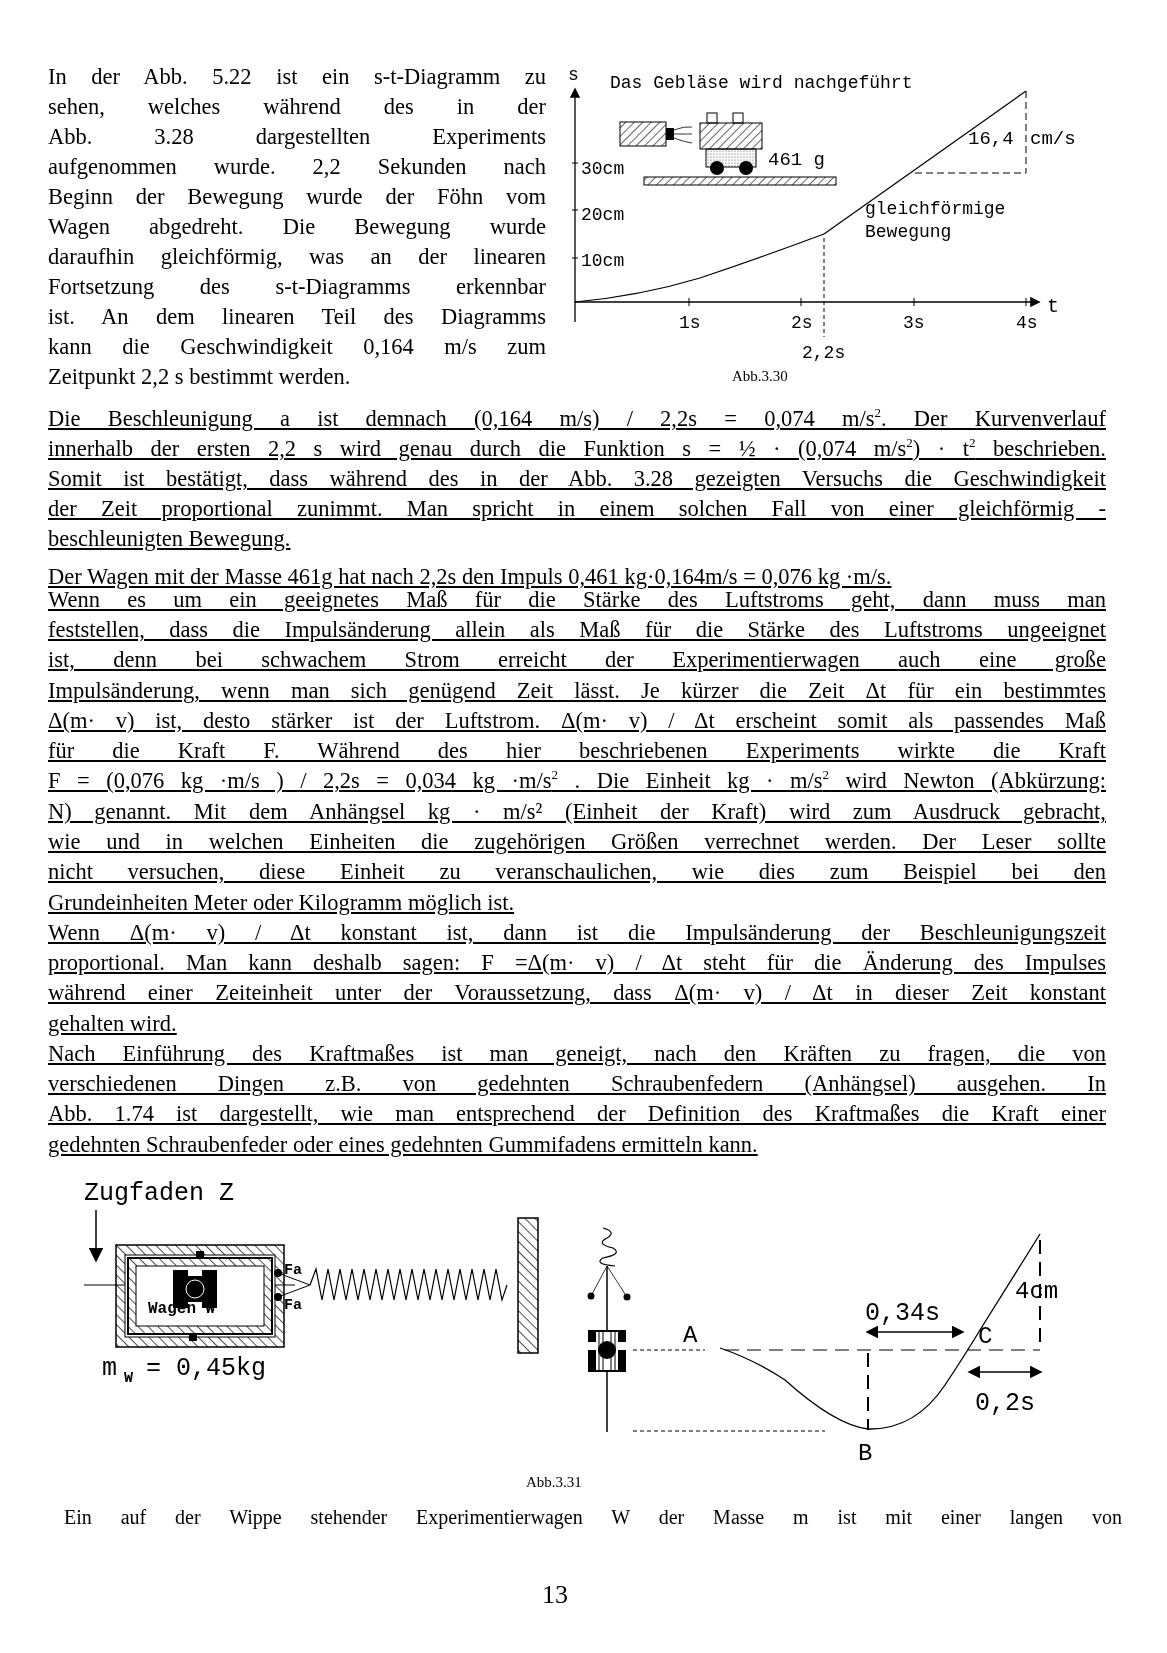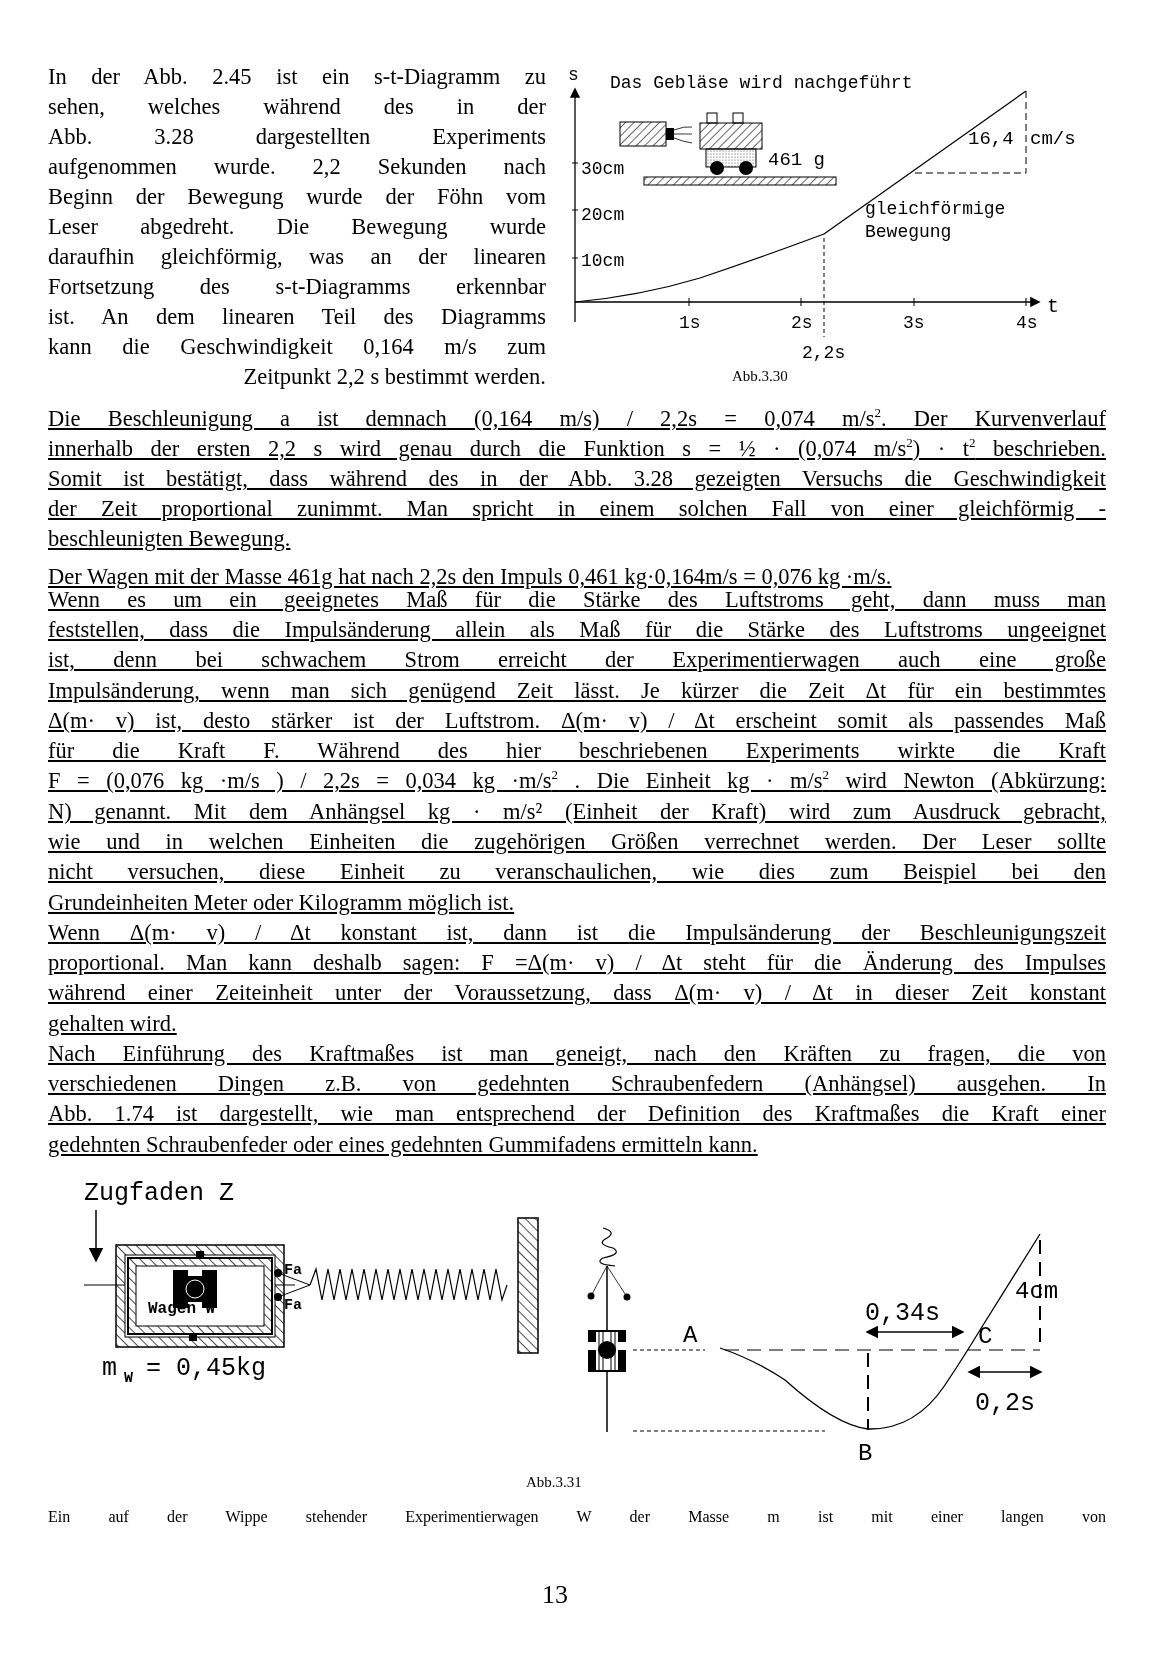--- a/index.html
+++ b/index.html
@@ -1,35 +1,35 @@
 <!DOCTYPE html>
 <html><head>
 <meta charset="utf-8">
 <style>
   html, body { margin:0; padding:0; background:#ffffff; }
   body { width:1167px; height:1653px; position:relative; overflow:hidden; color:#000;
          font-family:"Liberation Serif","DejaVu Serif",serif; }
   .line { position:absolute; font-size:22.5px; line-height:30px; white-space:nowrap; }
   .just { text-align:justify; text-align-last:justify; }
-  .intro .line { left:48px; width:498px;text-align:right; }
+  .intro .line { left:48px; width:498px; }
   .body .line { left:48px; width:1058px;text-decoration:underline; }
   .cap { position:absolute; font-size:15px; }
   sup { font-size:13px; vertical-align:top; line-height:1; position:relative; top:2px; }
   svg text { font-family:"Liberation Mono","DejaVu Sans Mono",monospace; }
 </style>
 </head>
 <body>
 
 <div class="intro">
-  <div class="line just" style="top:62px">In der Abb. 2.45 ist ein s-t-Diagramm zu</div>
+  <div class="line just" style="top:62px">In der Abb. 5.22 ist ein s-t-Diagramm zu</div>
   <div class="line just" style="top:92px">sehen, welches während des in der</div>
   <div class="line just" style="top:122px">Abb. 3.28 dargestellten Experiments</div>
   <div class="line just" style="top:152px">aufgenommen wurde. 2,2 Sekunden nach</div>
   <div class="line just" style="top:182px">Beginn der Bewegung wurde der Föhn vom</div>
-  <div class="line just" style="top:212px">Leser abgedreht. Die Bewegung wurde</div>
+  <div class="line just" style="top:212px">Wagen abgedreht. Die Bewegung wurde</div>
   <div class="line just" style="top:242px">daraufhin gleichförmig, was an der linearen</div>
   <div class="line just" style="top:272px">Fortsetzung des s-t-Diagramms erkennbar</div>
   <div class="line just" style="top:302px">ist. An dem linearen Teil des Diagramms</div>
   <div class="line just" style="top:332px">kann die Geschwindigkeit 0,164 m/s zum</div>
   <div class="line" style="top:362px">Zeitpunkt 2,2 s bestimmt werden.</div>
 </div>
 
 <svg style="position:absolute;left:560px;top:60px" width="520" height="320" viewBox="0 0 520 320">
   <defs>
     <pattern id="hatch" width="6" height="6" patternUnits="userSpaceOnUse" patternTransform="rotate(45)">
@@ -199,15 +199,15 @@
   <line x1="385" y1="152" x2="455" y2="152" stroke="#000" stroke-width="1.3" marker-start="url(#arr3s)" marker-end="url(#arr3)"></line>
   <text x="98" y="122" font-size="24" font-family="Liberation Serif,serif">A</text>
   <text x="273" y="240" font-size="24" font-family="Liberation Serif,serif">B</text>
   <text x="393" y="123" font-size="24" font-family="Liberation Serif,serif">C</text>
   <text x="280" y="100" font-size="25">0,34s</text>
   <text x="390" y="190" font-size="25">0,2s</text>
   <text x="430" y="78" font-size="24">4cm</text>
 </svg>
 <div class="cap" style="left:526px;top:1474px">Abb.3.31</div>
 
-<div class="line just" style="position:absolute;left:48px;width:1058px;top:1502px;font-size:16px;line-height:30px">Ein auf der Wippe stehender Experimentierwagen W der Masse m ist mit einer langen von</div>
+<div class="line just" style="position:absolute;left:64px;width:1058px;top:1502px;font-size:20px;line-height:30px">Ein auf der Wippe stehender Experimentierwagen W der Masse m ist mit einer langen von</div>
 
 <div style="position:absolute;left:0;width:1110px;top:1580px;text-align:center;font-size:26px">13</div>
 
 </body></html>

